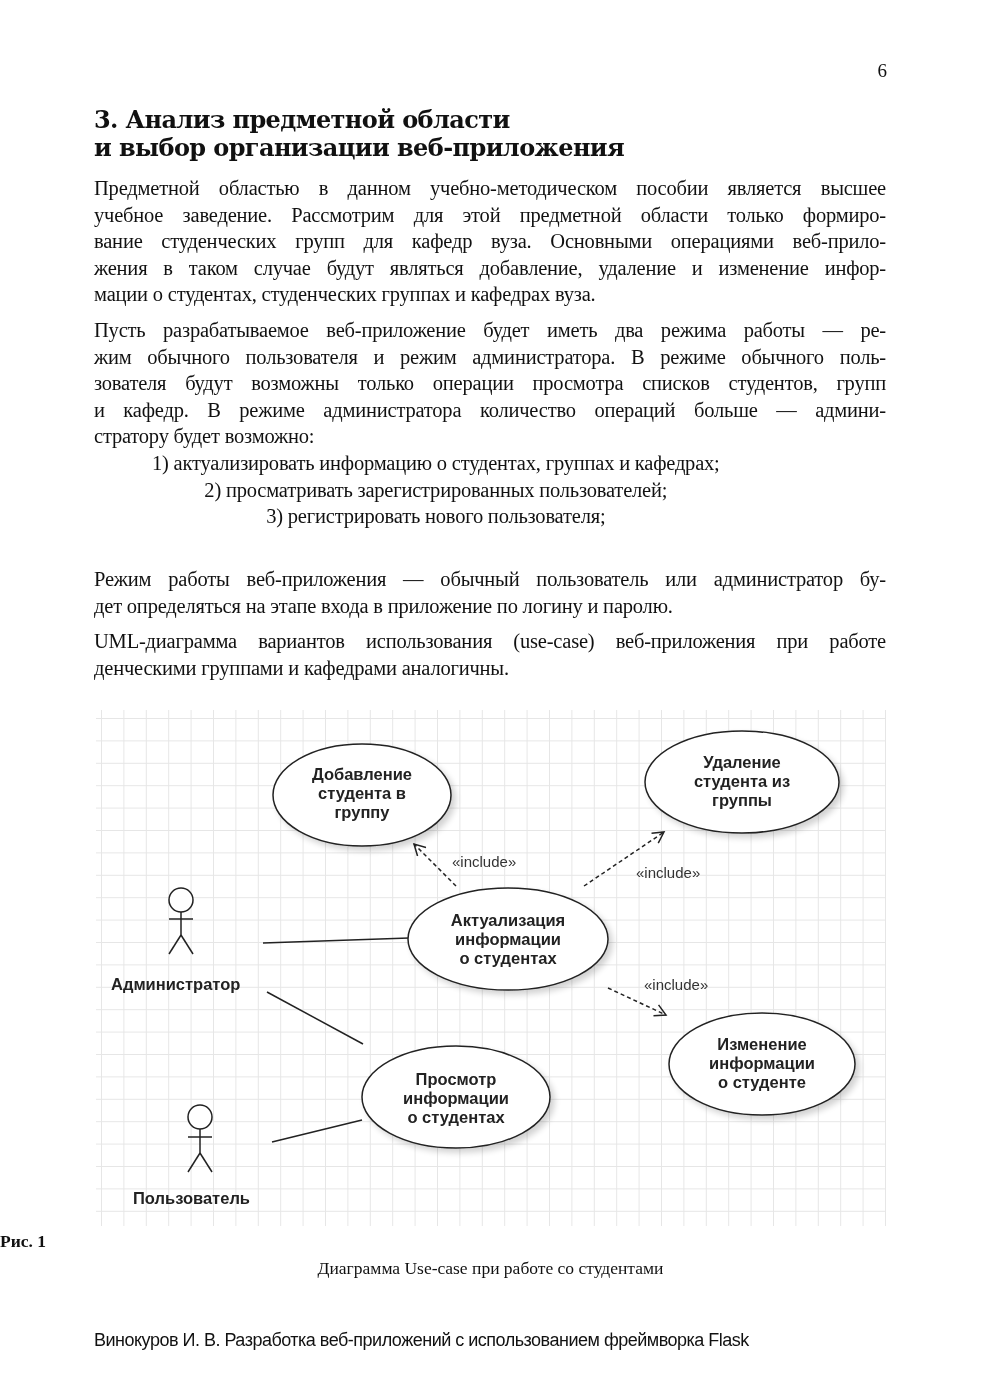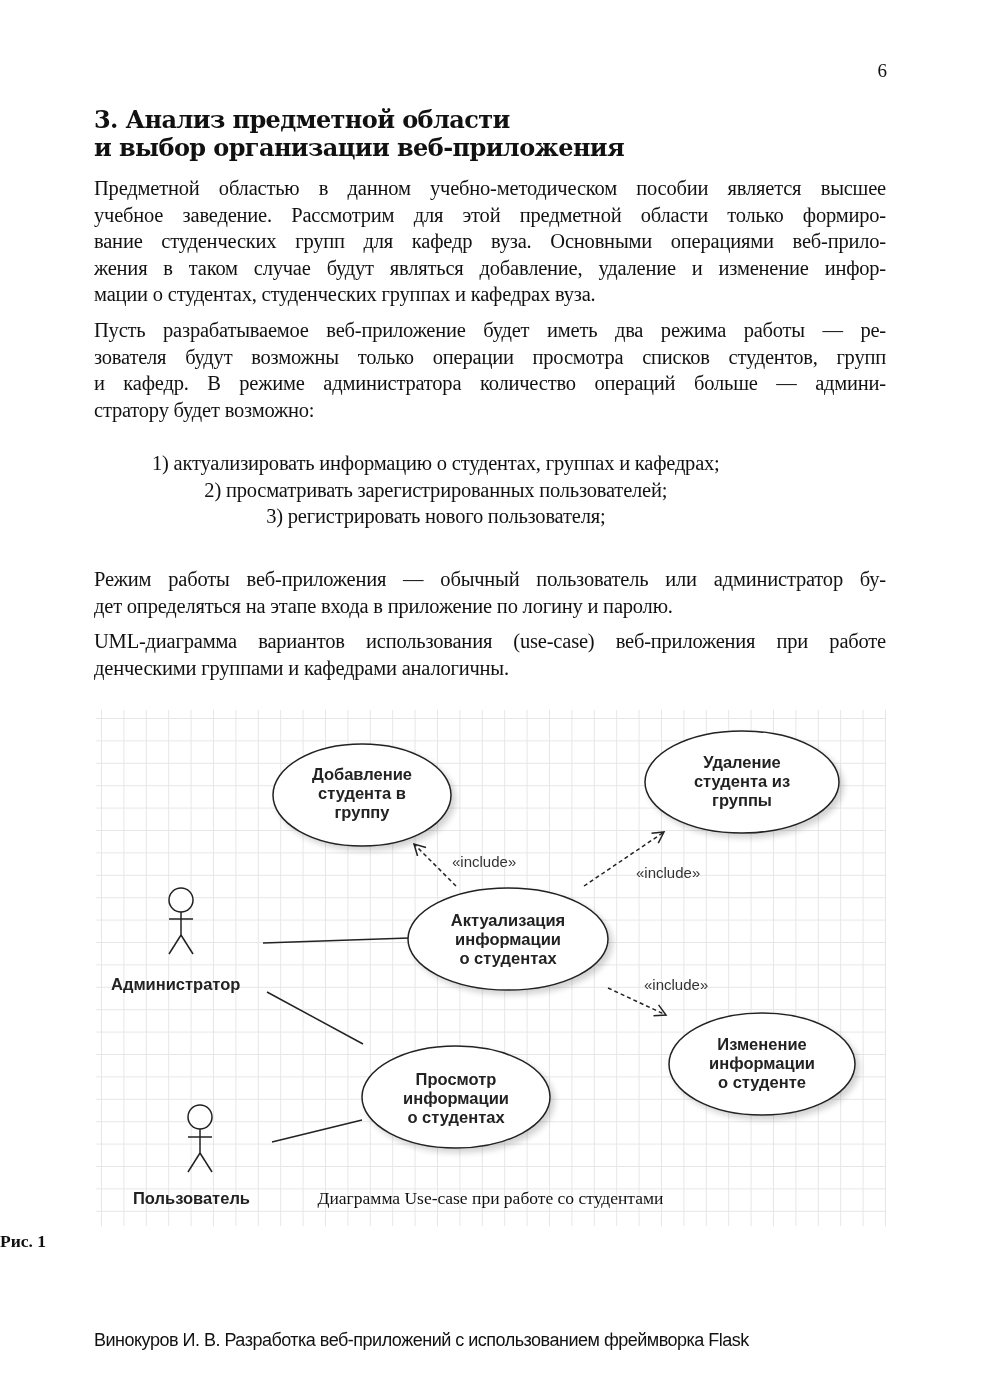--- a/index.html
+++ b/index.html
@@ -8,21 +8,21 @@
   .heading { position: absolute; left: 94px; top: 106px; font-family: "DejaVu Serif", serif; font-weight: bold; font-size: 24px; line-height: 28px; letter-spacing: -0.6px; }
   .heading div { white-space: nowrap; }
   .para { position: absolute; left: 94px; width: 792px; font-family: "Liberation Serif", serif; font-size: 20.5px; line-height: 26.5px; text-align: justify; letter-spacing: -0.2px; }
   .para .line { display: block; text-align: justify; text-align-last: justify; white-space: nowrap; }
   .para .line.last { text-align-last: left; }
   .list { position: absolute; left: 152px; font-family: Liberation Serif, serif; font-size: 20.5px; line-height: 26.5px; letter-spacing: -0.2px; text-align: center; }
   .list div { white-space: nowrap; }
   .figure { position: absolute; left: 96px; top: 710px; width: 790px; height: 516px; }
   .figure svg { position: absolute; left: 0; top: 0; }
   .caption-title { position: absolute; top: 1231px; left: 0; width: 981px; text-align: left; font-family: "Liberation Serif", serif; font-weight: bold; font-size: 17.5px; }
-  .caption-text { position: absolute; top: 1188px; left: 0; width: 981px; text-align: center; font-family: "Liberation Serif", serif; font-size: 17.5px; }
+  .caption-text { position: absolute; top: 1258px; left: 0; width: 981px; text-align: center; font-family: "Liberation Serif", serif; font-size: 17.5px; }
   .footer { position: absolute; left: 94px; top: 1330px; font-family: "Liberation Sans", sans-serif; font-size: 18px; letter-spacing: -0.5px; white-space: nowrap; }
   .uc-text { font-family: "Liberation Sans", sans-serif; font-weight: bold; font-size: 16.5px; fill: #222; }
   .actor-label { font-family: "Liberation Sans", sans-serif; font-weight: bold; font-size: 16.5px; fill: #222; }
   .include-label { font-family: "Liberation Sans", sans-serif; font-size: 15px; fill: #333; }
 </style>
 </head>
 <body>
 
 <div class="page-number">6</div>
 
@@ -34,20 +34,21 @@
 <div class="para" style="top:175px;">
   <span class="line">Предметной областью в данном учебно-методическом пособии является высшее</span>
   <span class="line">учебное заведение. Рассмотрим для этой предметной области только формиро-</span>
   <span class="line">вание студенческих групп для кафедр вуза. Основными операциями веб-прило-</span>
   <span class="line">жения в таком случае будут являться добавление, удаление и изменение инфор-</span>
   <span class="line last">мации о студентах, студенческих группах и кафедрах вуза.</span>
 </div>
 
 <div class="para" style="top:317px;">
   <span class="line">Пусть разрабатываемое веб-приложение будет иметь два режима работы — ре-</span>
+  <span class="line">жим обычного пользователя и режим администратора. В режиме обычного поль-</span>
   <span class="line">зователя будут возможны только операции просмотра списков студентов, групп</span>
   <span class="line">и кафедр. В режиме администратора количество операций больше — админи-</span>
   <span class="line last">стратору будет возможно:</span>
 </div>
 
 <div class="list" style="top:450px;">
   <div>1) актуализировать информацию о студентах, группах и кафедрах;</div>
   <div>2) просматривать зарегистрированных пользователей;</div>
   <div>3) регистрировать нового пользователя;</div>
 </div>

